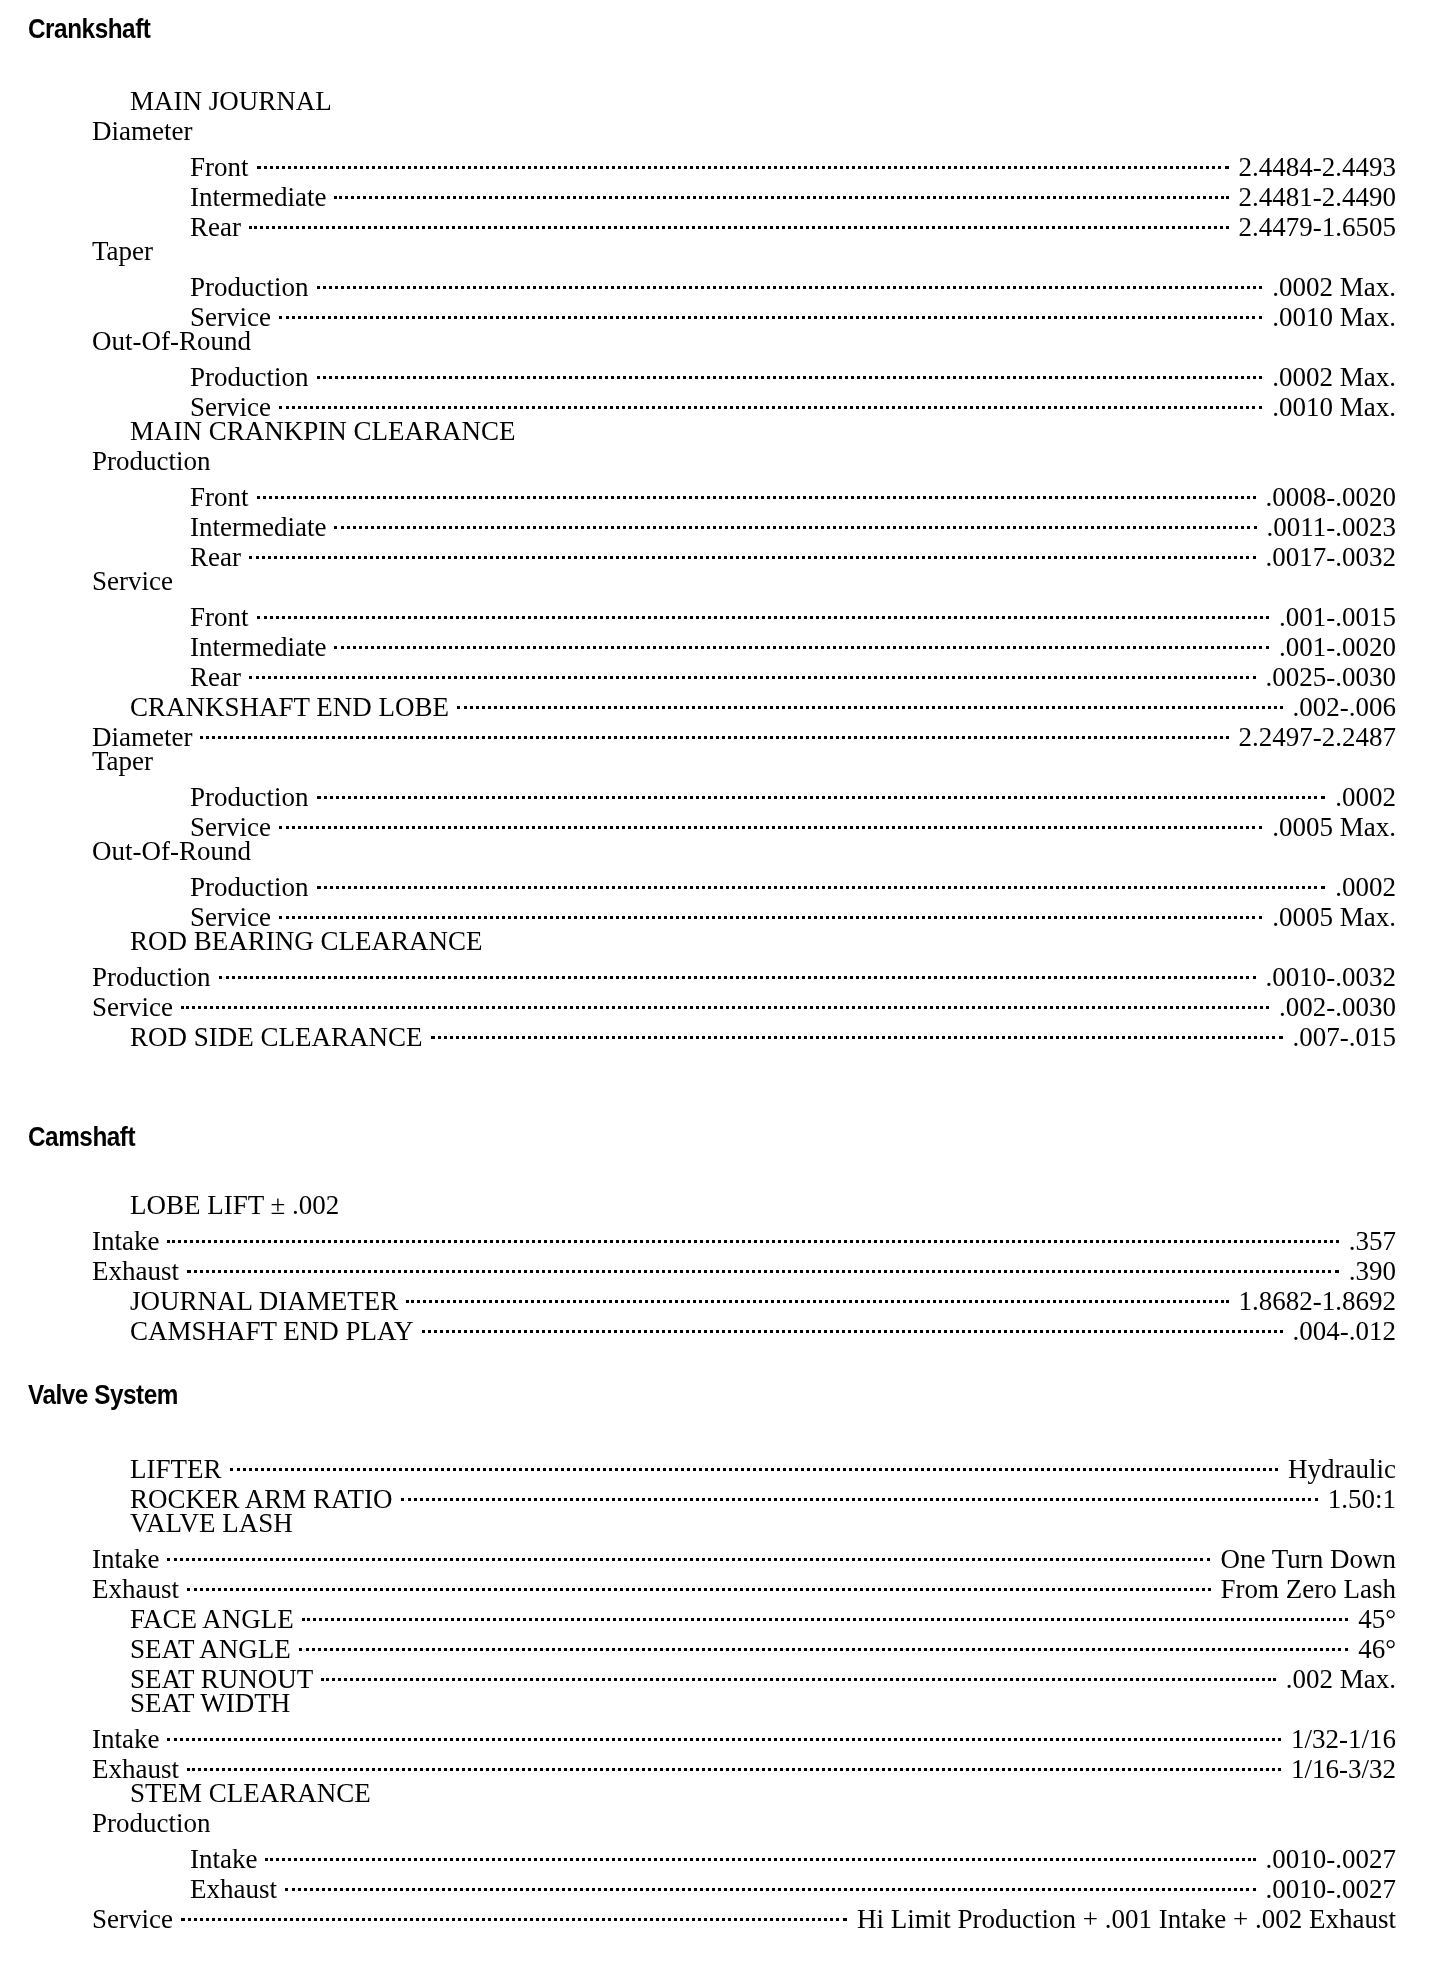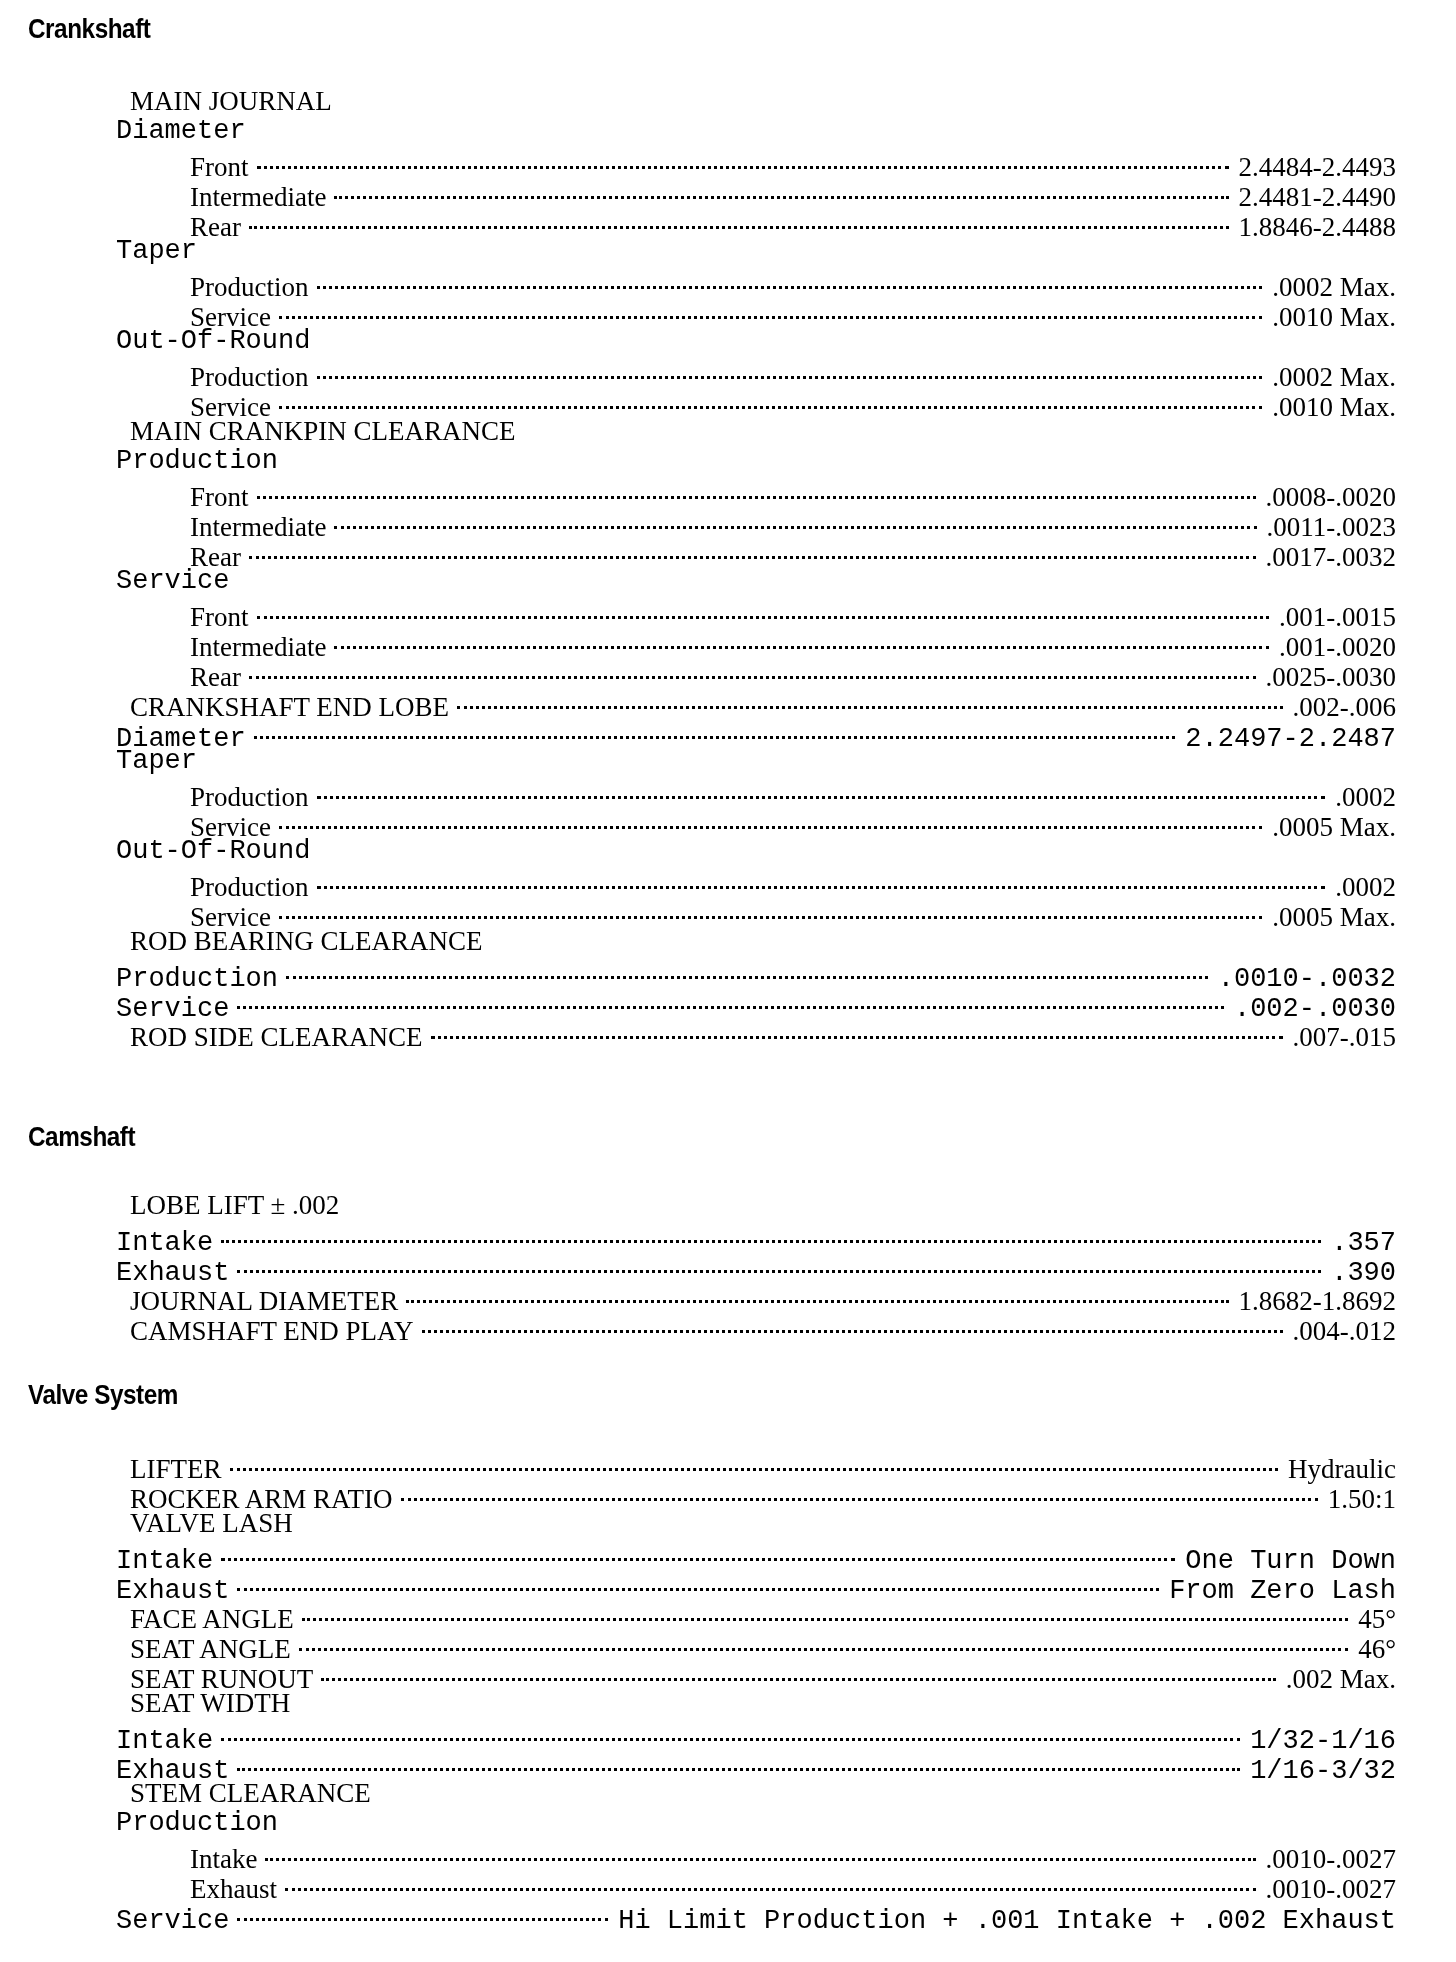--- a/index.html
+++ b/index.html
@@ -45,21 +45,21 @@
   }
   .row .leader::after {
     content: "";
     position: absolute;
     left: 0; right: 0;
     bottom: 7px;
     border-bottom: 3px dotted #000;
   }
   .row .value { flex: 0 0 auto; margin-right: 60px; }
   .lvl0 { padding-left: 130px; }
-  .lvl1 { padding-left: 116px; font-family: Liberation Mono, monospace; }
+  .lvl1 { padding-left: 92px; }
   .lvl2 { padding-left: 190px; }
 </style>
 </head>
 <body>
 
 <div class="section-title" style="top:14px;">Crankshaft</div>
 <div class="spec-list" style="top:86px;">
     <div class="row lvl0">
       <span class="label">MAIN JOURNAL</span>
     </div>
@@ -72,21 +72,21 @@
       <span class="value">2.4484-2.4493</span>
     </div>
     <div class="row lvl2">
       <span class="label">Intermediate</span>
       <span class="leader"></span>
       <span class="value">2.4481-2.4490</span>
     </div>
     <div class="row lvl2">
       <span class="label">Rear</span>
       <span class="leader"></span>
-      <span class="value">1.8846-2.4488</span>
+      <span class="value">2.4479-1.6505</span>
     </div>
     <div class="row lvl1">
       <span class="label">Taper</span>
     </div>
     <div class="row lvl2">
       <span class="label">Production</span>
       <span class="leader"></span>
       <span class="value">.0002 Max.</span>
     </div>
     <div class="row lvl2">

